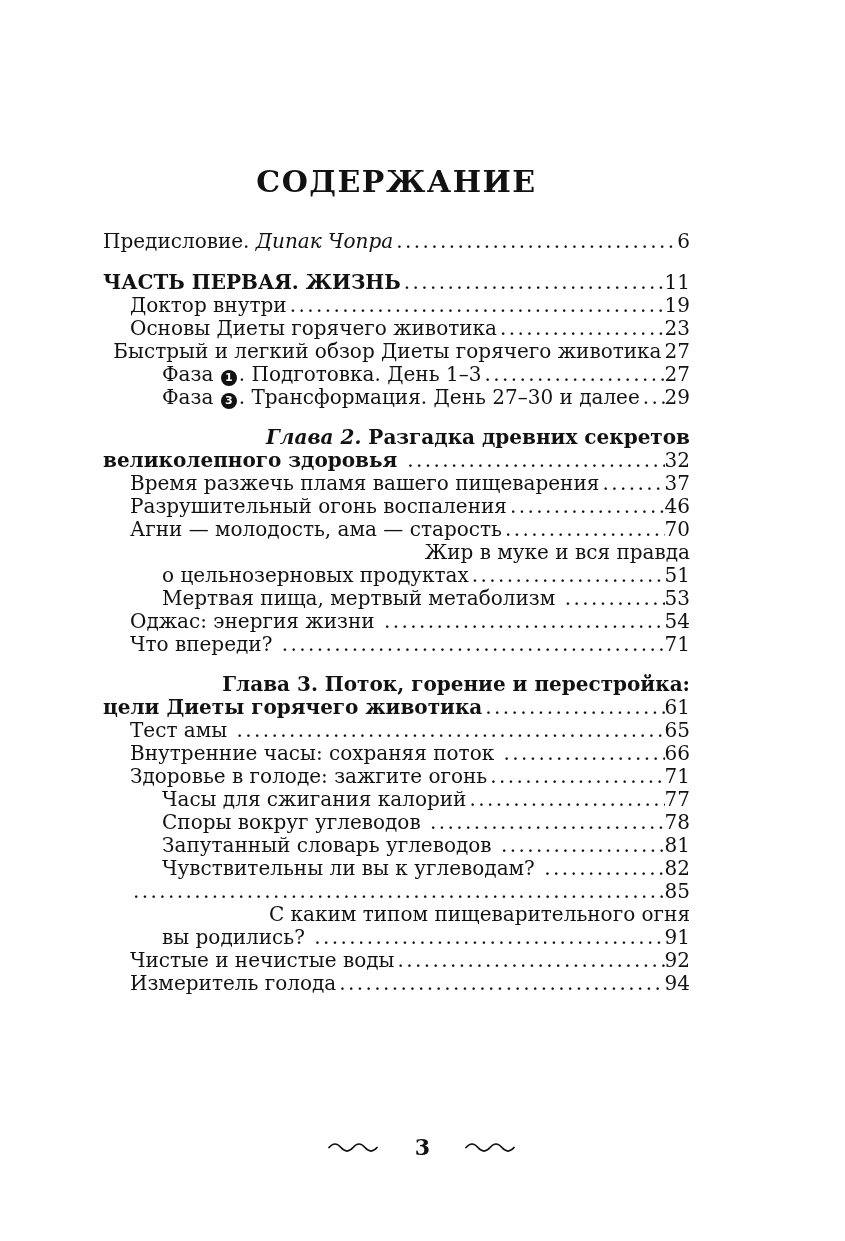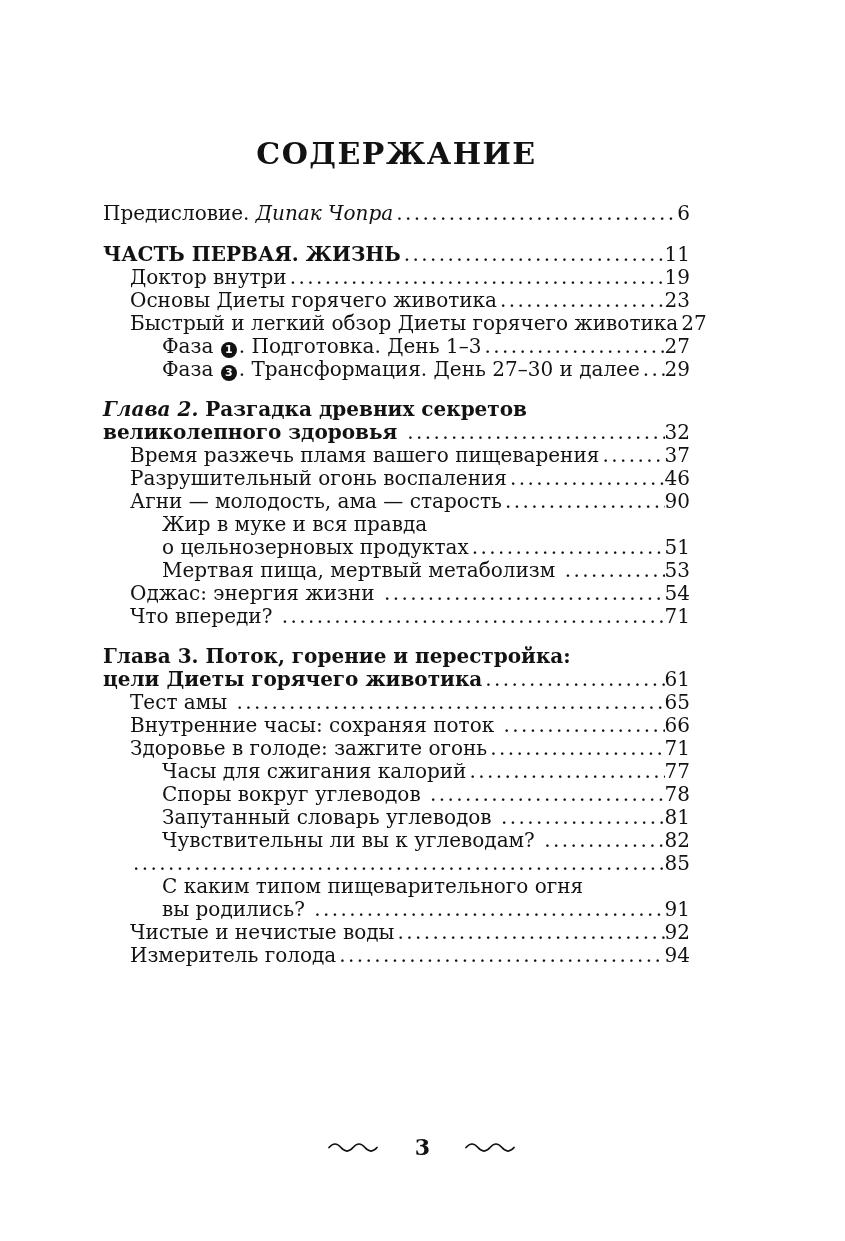--- a/index.html
+++ b/index.html
@@ -7,21 +7,21 @@
     position:relative;
     width:845px;height:1241px;
     background:#ffffff;
     color:#121212;
     font-family:"DejaVu Serif", serif;
     overflow:hidden;
     margin:0 auto;
   }
   .content{
     position:absolute;
-    left:103px; top:136px;
+    left:103px; top:164px;
     width:587px;
   }
   .doc-title{
     text-align:center;
     font-size:30px;
     font-weight:bold;
     letter-spacing:1.5px;
     line-height:36px;
     margin:0 0 30px 0;
     white-space:nowrap;
@@ -30,20 +30,21 @@
   .toc-entry.mt-part{margin-top:18px;}
   .toc-entry.mt-chapter{margin-top:17px;}
   .toc-entry.indent-1{padding-left:27px;}
   .toc-entry.indent-2{padding-left:59px;}
   .toc-line{
     display:flex;
     align-items:baseline;
     font-size:20px;
     line-height:23px;
     white-space:nowrap;
+    justify-content:flex-end;
   }
   .line-text{flex:0 0 auto; white-space:pre;}
   .seg{white-space:pre;}
   .seg-regular{font-weight:normal;font-style:normal;}
   .seg-italic{font-style:italic;}
   .seg-bold{font-weight:bold;}
   .seg-bold-italic{font-weight:bold;font-style:italic;}
   .phase-badge{
     display:inline-block;
     width:16px;height:16px;
@@ -172,21 +173,21 @@
           <div class="toc-line">
             <span class="line-text"><span class="seg seg-regular">Разрушительный огонь воспаления</span></span>
             <span class="leader"></span>
             <span class="page-num">46</span>
           </div>
         </div>
         <div class="toc-entry indent-1">
           <div class="toc-line">
             <span class="line-text"><span class="seg seg-regular">Агни — молодость, ама — старость</span></span>
             <span class="leader"></span>
-            <span class="page-num">90</span>
+            <span class="page-num">70</span>
           </div>
         </div>
         <div class="toc-entry indent-2">
           <div class="toc-line">
             <span class="line-text"><span class="seg seg-regular">Жир в муке и вся правда</span></span>
           </div>
           <div class="toc-line">
             <span class="line-text"><span class="seg seg-regular">о цельнозерновых продуктах</span></span>
             <span class="leader"></span>
             <span class="page-num">51</span>

